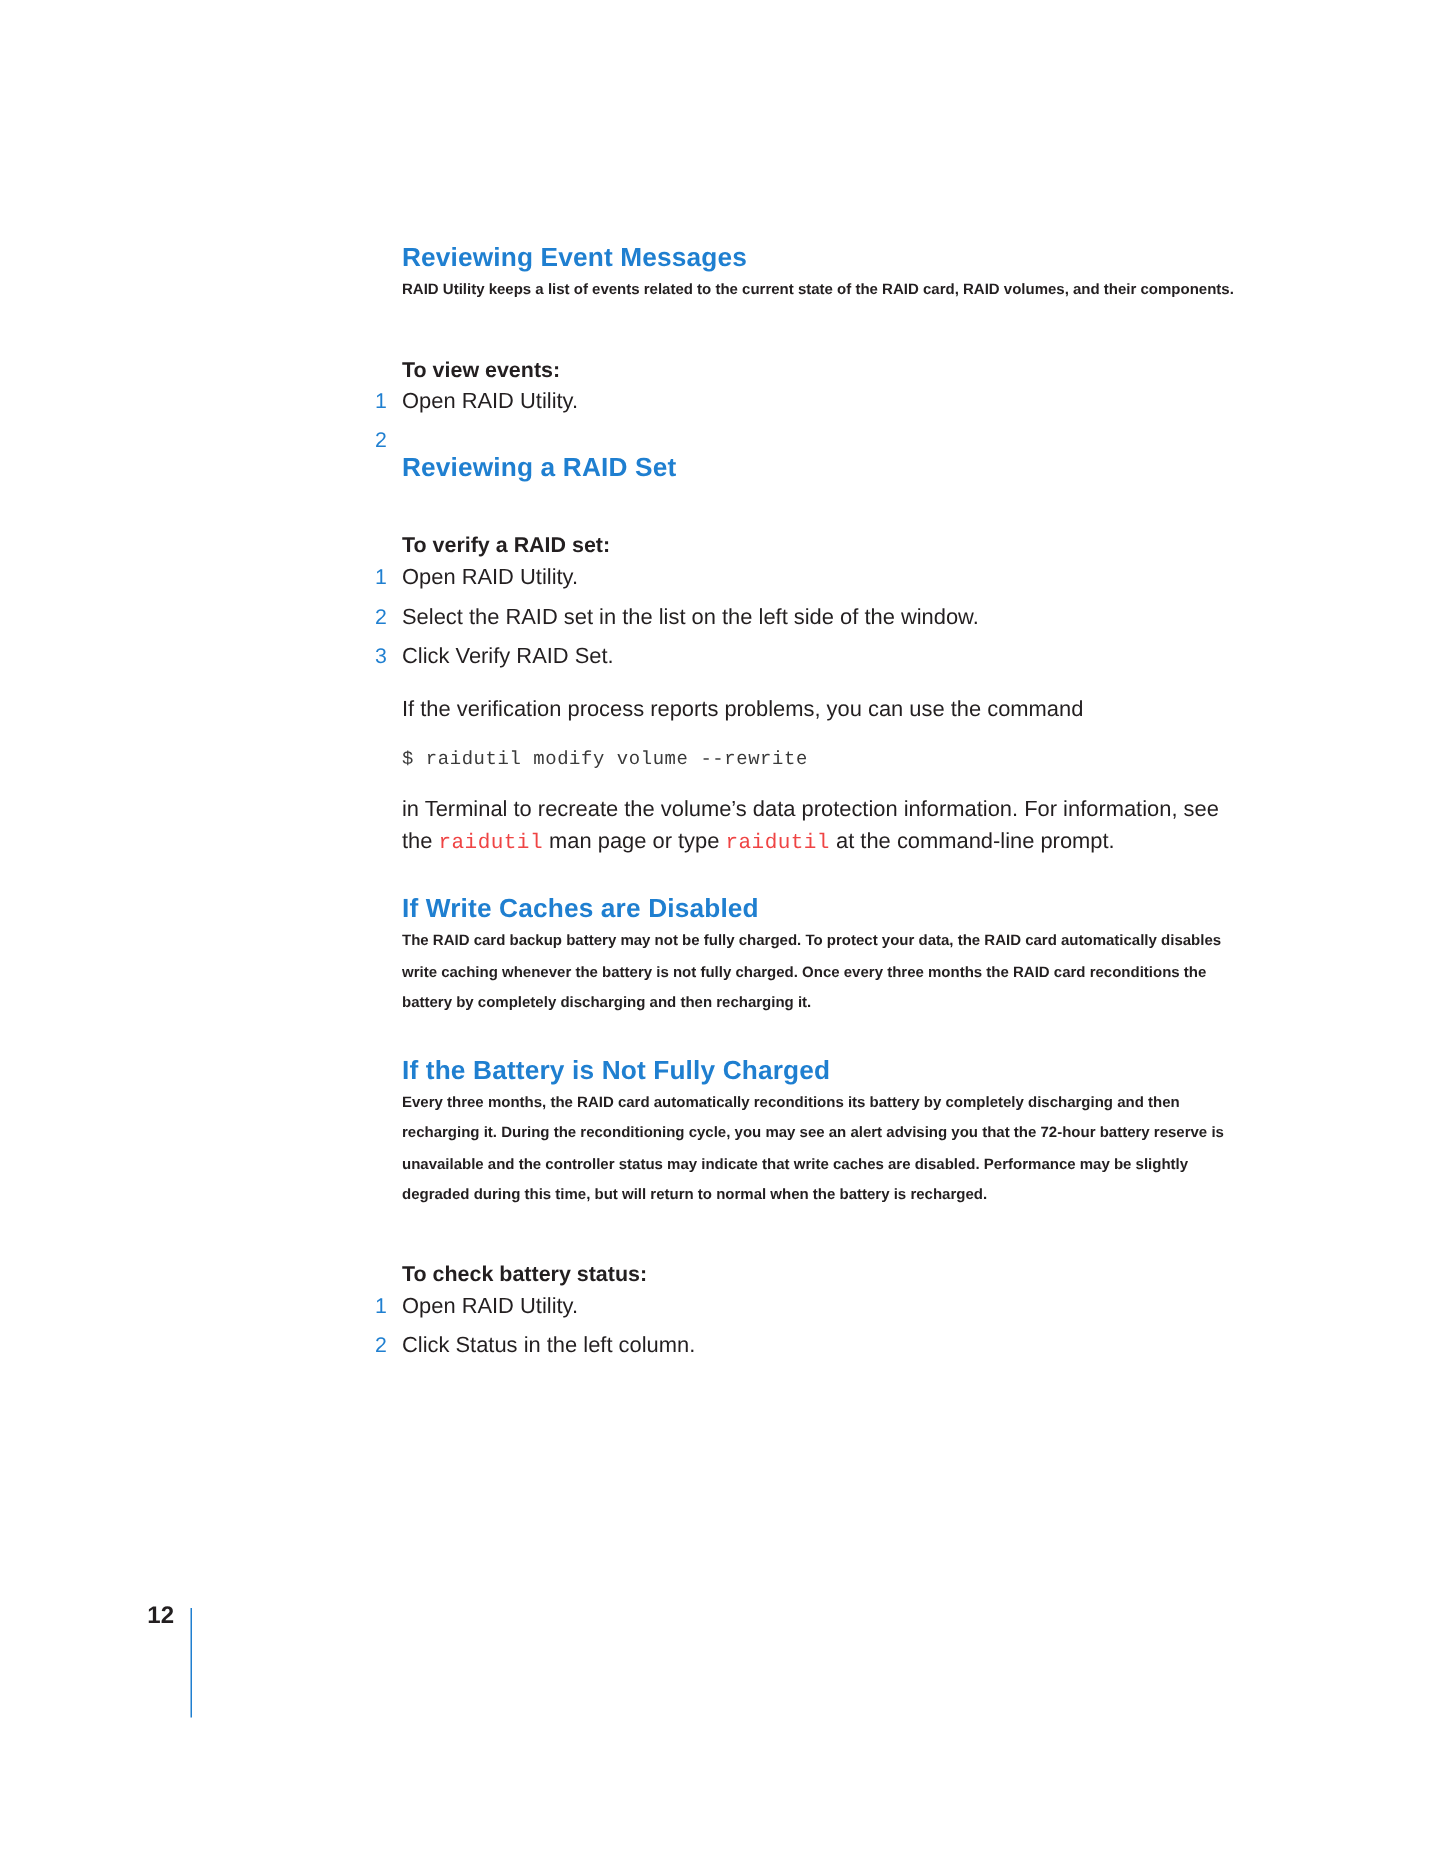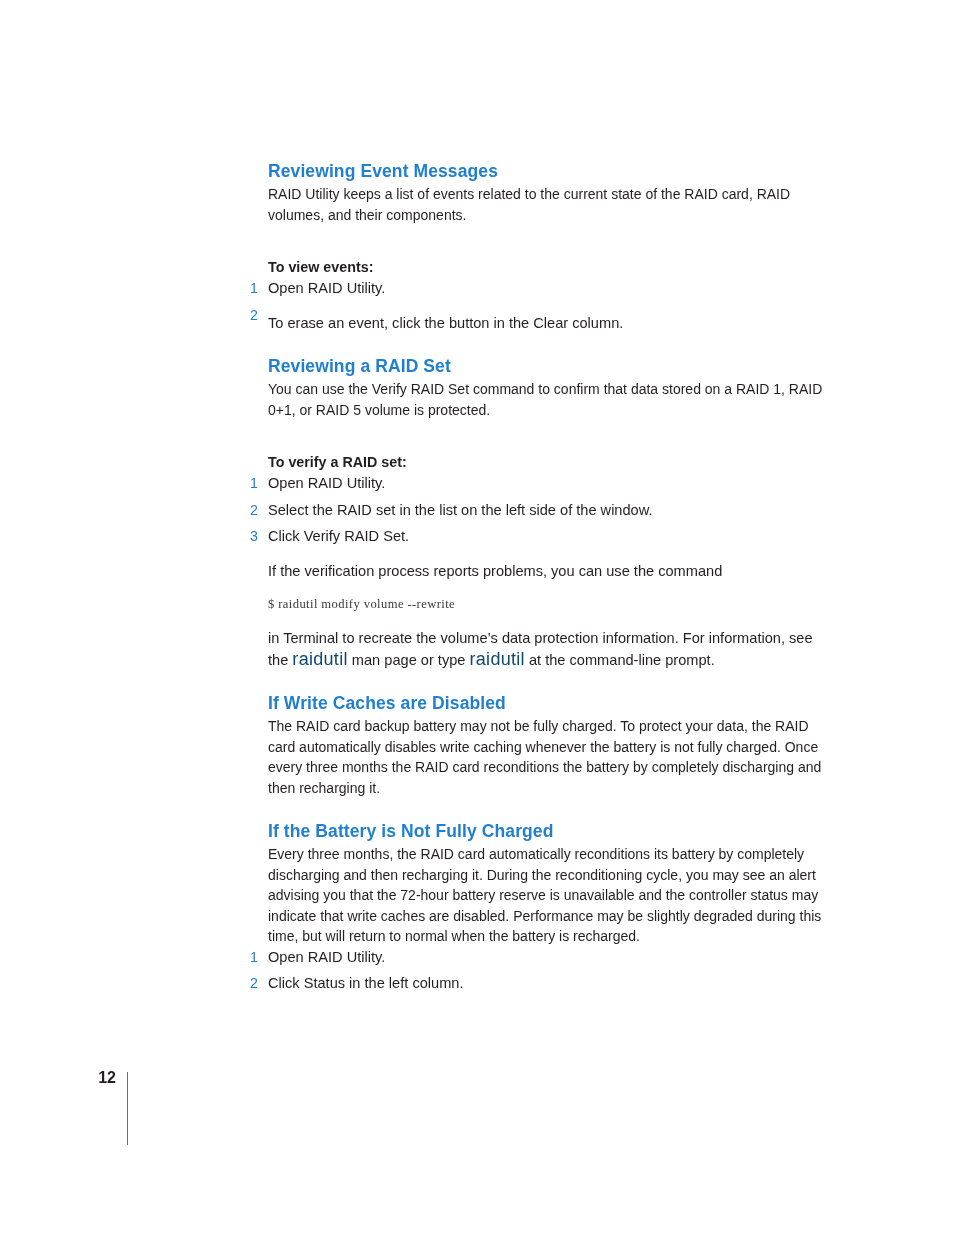--- a/index.html
+++ b/index.html
@@ -44,24 +44,25 @@
   }
   .section-block {
     margin-bottom: 0;
   }
   .section-block + .section-block {
     margin-top: 22px;
   }
 
   
   .para {
-    font-size: 14px;
+    font-size: 10px;
     line-height: 20.5px;
     margin: 0 1px 0 18px;
     color: #231f20;
+    font-weight: bold;
   }
   .para + .para {
     margin-top: 14px;
   }
 
   
   .proc-label {
     font-size: 14.3px;
     font-weight: bold;
     line-height: 20px;
@@ -97,33 +98,33 @@
 
   
   .note {
     font-size: 14.6px;
     line-height: 20.5px;
     margin: 14px 0 0 18px;
   }
 
   
   .code-block {
-    font-family: Liberation Serif, serif;
+    font-family: Liberation Mono, monospace;
     font-size: 12.6px;
     line-height: 20px;
     margin: 13px 0 0 18px;
     color: #3a3a3a;
     letter-spacing: 0.4px;
     white-space: pre;
   }
   code.inline {
-    font-family: Liberation Sans, sans-serif;
-    font-size: 18px;
+    font-family: Liberation Mono, monospace;
+    font-size: 14px;
     letter-spacing: 0.3px;
-    color: #0c4a6e;
+    color: #ef4444;
   }
 
   
   .folio {
     position: absolute;
     left: 86px;
     top: 1070px;
     width: 30px;
     text-align: right;
     font-size: 16px;
@@ -153,26 +154,24 @@
       <p class="proc-label">To view events:</p>
       <ol class="steps">
         <li class="step">
           <span class="num">1</span>
           <span>Open RAID Utility.</span>
         </li>
         <li class="step">
           <span class="num">2</span>
         </li>
       </ol>
-      <p class="note">To erase an event, click the button in the Clear column.</p>
     </div>
 
     <div class="section-block">
       <h2 class="section-heading">Reviewing a RAID Set</h2>
-      <p class="para">You can use the Verify RAID Set command to confirm that data stored on a RAID 1, RAID 0+1, or RAID 5 volume is protected.</p>
       <p class="proc-label">To verify a RAID set:</p>
       <ol class="steps">
         <li class="step">
           <span class="num">1</span>
           <span>Open RAID Utility.</span>
         </li>
         <li class="step">
           <span class="num">2</span>
           <span>Select the RAID set in the list on the left side of the window.</span>
         </li>
@@ -187,20 +186,21 @@
     </div>
 
     <div class="section-block">
       <h2 class="section-heading">If Write Caches are Disabled</h2>
       <p class="para">The RAID card backup battery may not be fully charged. To protect your data, the RAID card automatically disables write caching whenever the battery is not fully charged. Once every three months the RAID card reconditions the battery by completely discharging and then recharging it.</p>
     </div>
 
     <div class="section-block">
       <h2 class="section-heading">If the Battery is Not Fully Charged</h2>
       <p class="para">Every three months, the RAID card automatically reconditions its battery by completely discharging and then recharging it. During the reconditioning cycle, you may see an alert advising you that the 72-hour battery reserve is unavailable and the controller status may indicate that write caches are disabled. Performance may be slightly degraded during this time, but will return to normal when the battery is recharged.</p>
+      <p class="proc-label">To check battery status:</p>
       <ol class="steps">
         <li class="step">
           <span class="num">1</span>
           <span>Open RAID Utility.</span>
         </li>
         <li class="step">
           <span class="num">2</span>
           <span>Click Status in the left column.</span>
         </li>
       </ol>

